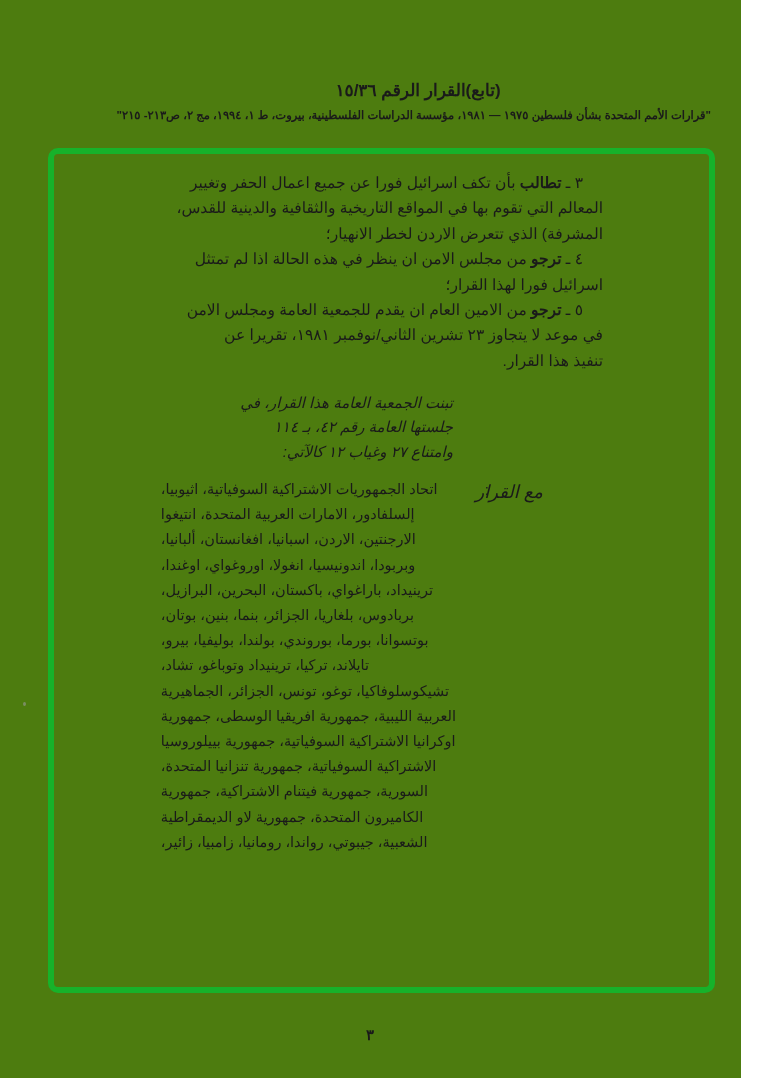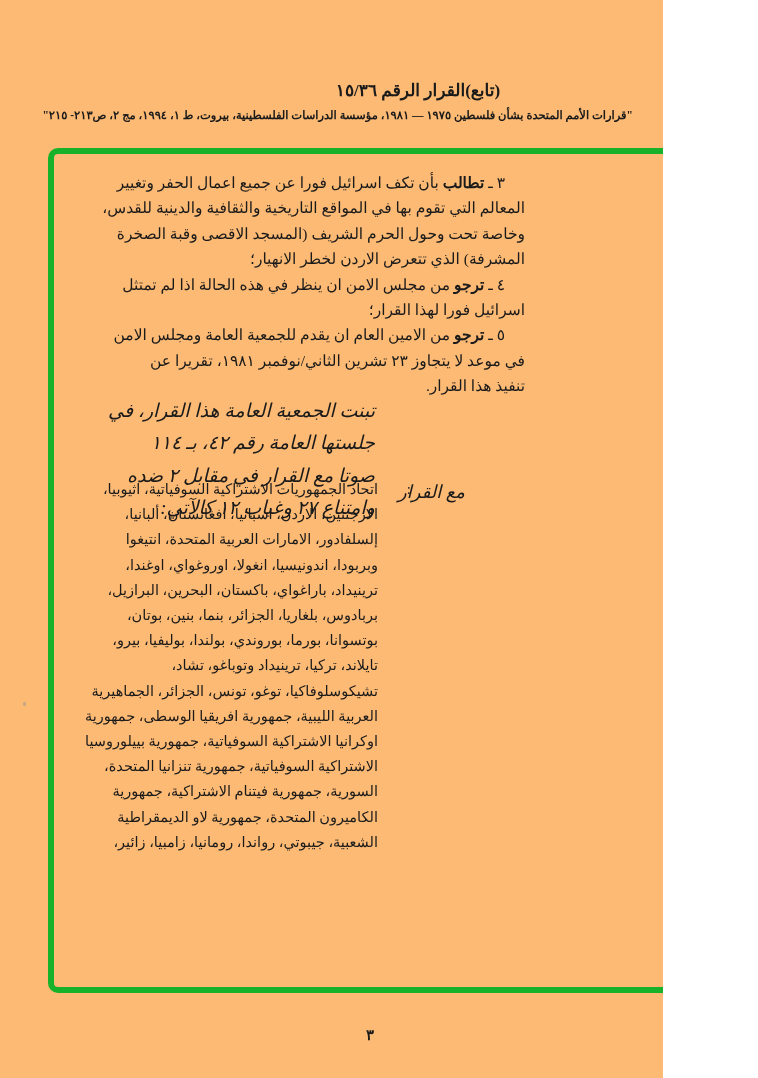--- a/index.html
+++ b/index.html
@@ -1,19 +1,19 @@
 <!DOCTYPE html>
 <html lang="ar" style="--green: #17b22a; --ink: #1a1a1a;"><head>
 <meta charset="utf-8">
 <style>
   :root{ --green:#17b22a; --ink:#1a1a1a; }
   html,body{ margin:0; padding:0; background:#ffffff; }
   .page{
-    position:relative; width:663px; height:1078px; background:#fdba74;
-    font-family:Liberation Serif, serif; color:var(--ink);
+    position:relative; width:741px; height:1078px; background:#4d7c0f;
+    font-family:Liberation Sans, sans-serif; color:var(--ink);
     direction:rtl; overflow:hidden;
   }
   .title{
     position:absolute; top:80px; left:80px; width:676px;
     text-align:center; font-weight:bold; font-size:17px; white-space:nowrap;
   }
   .source{
     position:absolute; top:108px; right:30px;
     font-weight:bold; font-size:11.5px; white-space:nowrap;
   }
@@ -21,27 +21,27 @@
     position:absolute; left:48px; top:148px; width:667px; height:845px;
     border:6px solid var(--green); border-radius:10px; box-sizing:border-box;
     background:transparent;
   }
   #paragraphs{ position:absolute; top:170px; right:138px; text-align:right; }
   .line{ white-space:nowrap; line-height:25.4px; font-size:15.5px; }
   .line.first{ padding-right:20px; }
   .lead{ font-weight:bold;margin-top:12px; }
   .marker{ font-weight:normal; }
   #adoption{ position:absolute; top:391px; right:288px; text-align:right; font-style:italic; }
-  .aline{ white-space:nowrap; line-height:24.3px; font-size:19px;margin-top:8px; }
+  .aline{ white-space:nowrap; line-height:24.3px; font-size:15px; }
   .vote-label{
     position:absolute; top:481px; right:198px;
     font-size:18px; font-style:italic; white-space:nowrap;
   }
   .vote-sep{ position:absolute; top:481px; right:252px; font-size:15px; }
-  #countries{ position:absolute; top:477px; right:285px; text-align:right;margin-left:28px; }
+  #countries{ position:absolute; top:477px; right:285px; text-align:left;margin-left:28px; }
   .cline{ white-space:nowrap; line-height:25.2px; font-size:14.5px; }
   .pagenum{
     position:absolute; top:1026px; left:355px; width:30px;
     text-align:center; font-weight:bold; font-size:15px;
   }
   .speck{
     position:absolute; left:23px; top:702px; width:3px; height:4px;
     background:#9a9a9a; opacity:.6; border-radius:50%;
   }
 </style>
@@ -49,42 +49,40 @@
 <body>
 
 <div class="page">
   <div class="title">(تابع)القرار الرقم ١٥/٣٦</div>
   <div class="source">"قرارات الأمم المتحدة بشأن فلسطين ١٩٧٥ — ١٩٨١، مؤسسة الدراسات الفلسطينية، بيروت، ط ١، ١٩٩٤، مج ٢، ص٢١٣- ٢١٥"</div>
   <div class="greenbox"></div>
 
   <div id="paragraphs">
       <div class="line first"><span class="marker">٣ ـ</span> <b class="lead">تطالب</b> <span>بأن تكف اسرائيل فورا عن جميع اعمال الحفر وتغيير</span></div>
       <div class="line">المعالم التي تقوم بها في المواقع التاريخية والثقافية والدينية للقدس،</div>
-      <div class="line">وخاصة تحت وحول الحرم الشريف (المسجد الاقصى وقبة الصخرة</div>
       <div class="line">المشرفة) الذي تتعرض الاردن لخطر الانهيار؛</div>
       <div class="line first"><span class="marker">٤ ـ</span> <b class="lead">ترجو</b> <span>من مجلس الامن ان ينظر في هذه الحالة اذا لم تمتثل</span></div>
       <div class="line">اسرائيل فورا لهذا القرار؛</div>
       <div class="line first"><span class="marker">٥ ـ</span> <b class="lead">ترجو</b> <span>من الامين العام ان يقدم للجمعية العامة ومجلس الامن</span></div>
       <div class="line">في موعد لا يتجاوز ٢٣ تشرين الثاني/نوفمبر ١٩٨١، تقريرا عن</div>
       <div class="line">تنفيذ هذا القرار.</div>
     </div>
 
   <div id="adoption">
       <div class="aline">تبنت الجمعية العامة هذا القرار، في</div>
       <div class="aline">جلستها العامة رقم ٤٢، بـ ١١٤</div>
-      <div class="aline">صوتا مع القرار في مقابل ٢ ضده</div>
       <div class="aline">وامتناع ٢٧ وغياب ١٢ كالآتي:</div>
     </div>
 
   <div class="vote-label">مع القرار</div>
   <div class="vote-sep">:</div>
   <div id="countries">
       <div class="cline">اتحاد الجمهوريات الاشتراكية السوفياتية، اثيوبيا،</div>
+      <div class="cline">إلسلفادور، الامارات العربية المتحدة، انتيغوا</div>
       <div class="cline">الارجنتين، الاردن، اسبانيا، افغانستان، ألبانيا،</div>
-      <div class="cline">إلسلفادور، الامارات العربية المتحدة، انتيغوا</div>
       <div class="cline">وبربودا، اندونيسيا، انغولا، اوروغواي، اوغندا،</div>
       <div class="cline">ترينيداد، باراغواي، باكستان، البحرين، البرازيل،</div>
       <div class="cline">بربادوس، بلغاريا، الجزائر، بنما، بنين، بوتان،</div>
       <div class="cline">بوتسوانا، بورما، بوروندي، بولندا، بوليفيا، بيرو،</div>
       <div class="cline">تايلاند، تركيا، ترينيداد وتوباغو، تشاد،</div>
       <div class="cline">تشيكوسلوفاكيا، توغو، تونس، الجزائر، الجماهيرية</div>
       <div class="cline">العربية الليبية، جمهورية افريقيا الوسطى، جمهورية</div>
       <div class="cline">اوكرانيا الاشتراكية السوفياتية، جمهورية بييلوروسيا</div>
       <div class="cline">الاشتراكية السوفياتية، جمهورية تنزانيا المتحدة،</div>
       <div class="cline">السورية، جمهورية فيتنام الاشتراكية، جمهورية</div>

